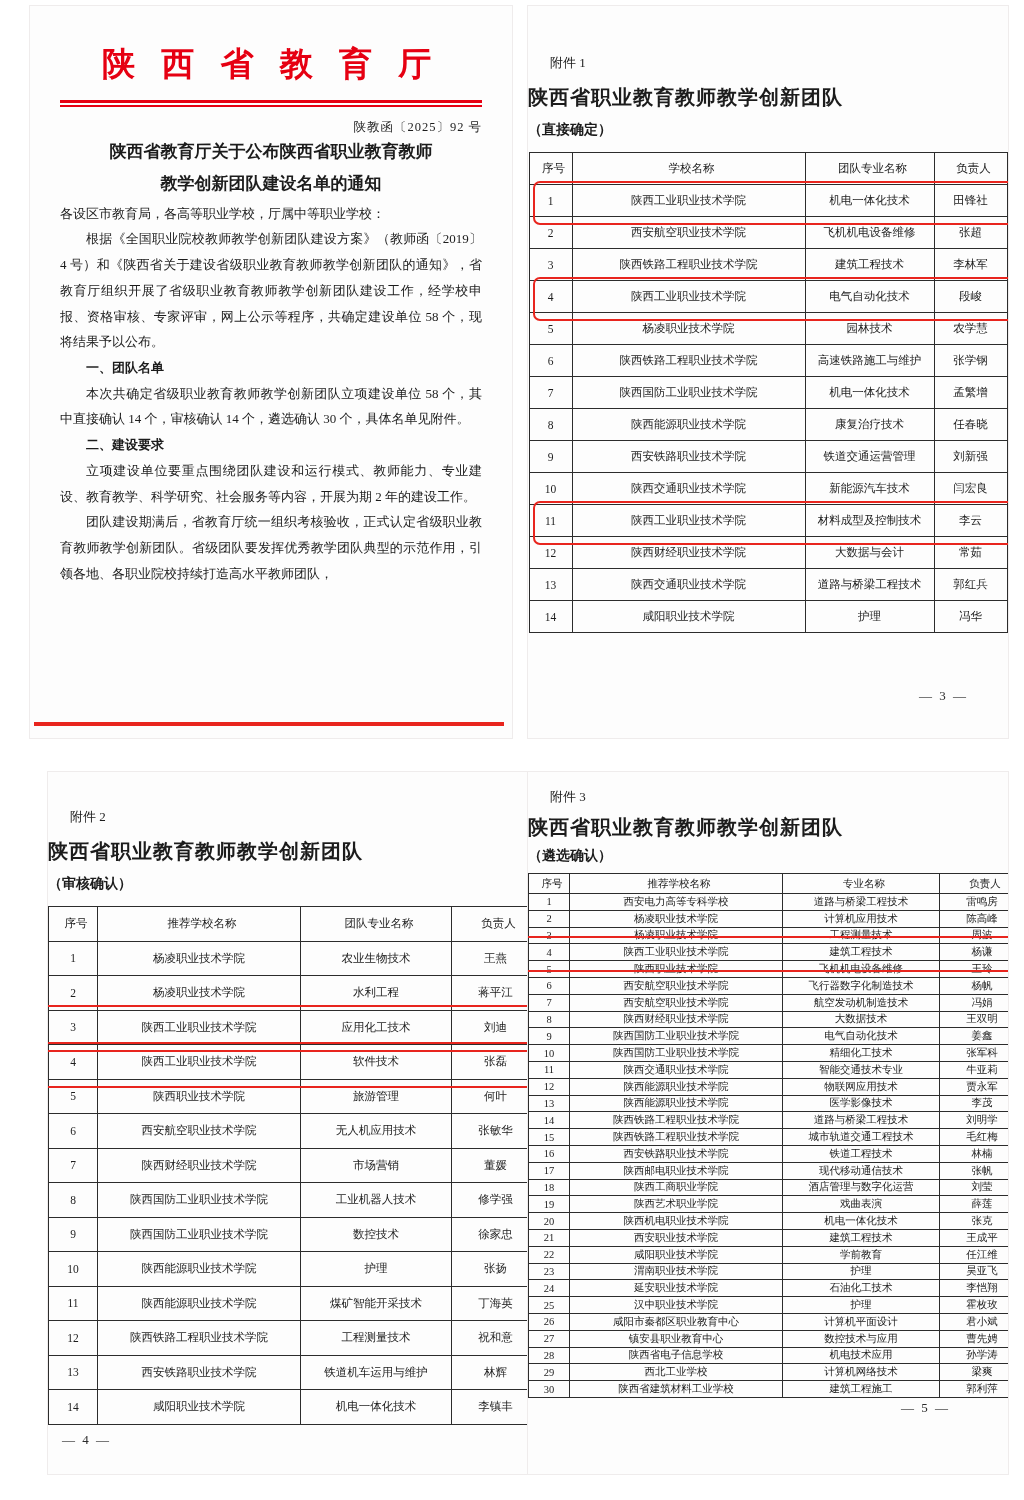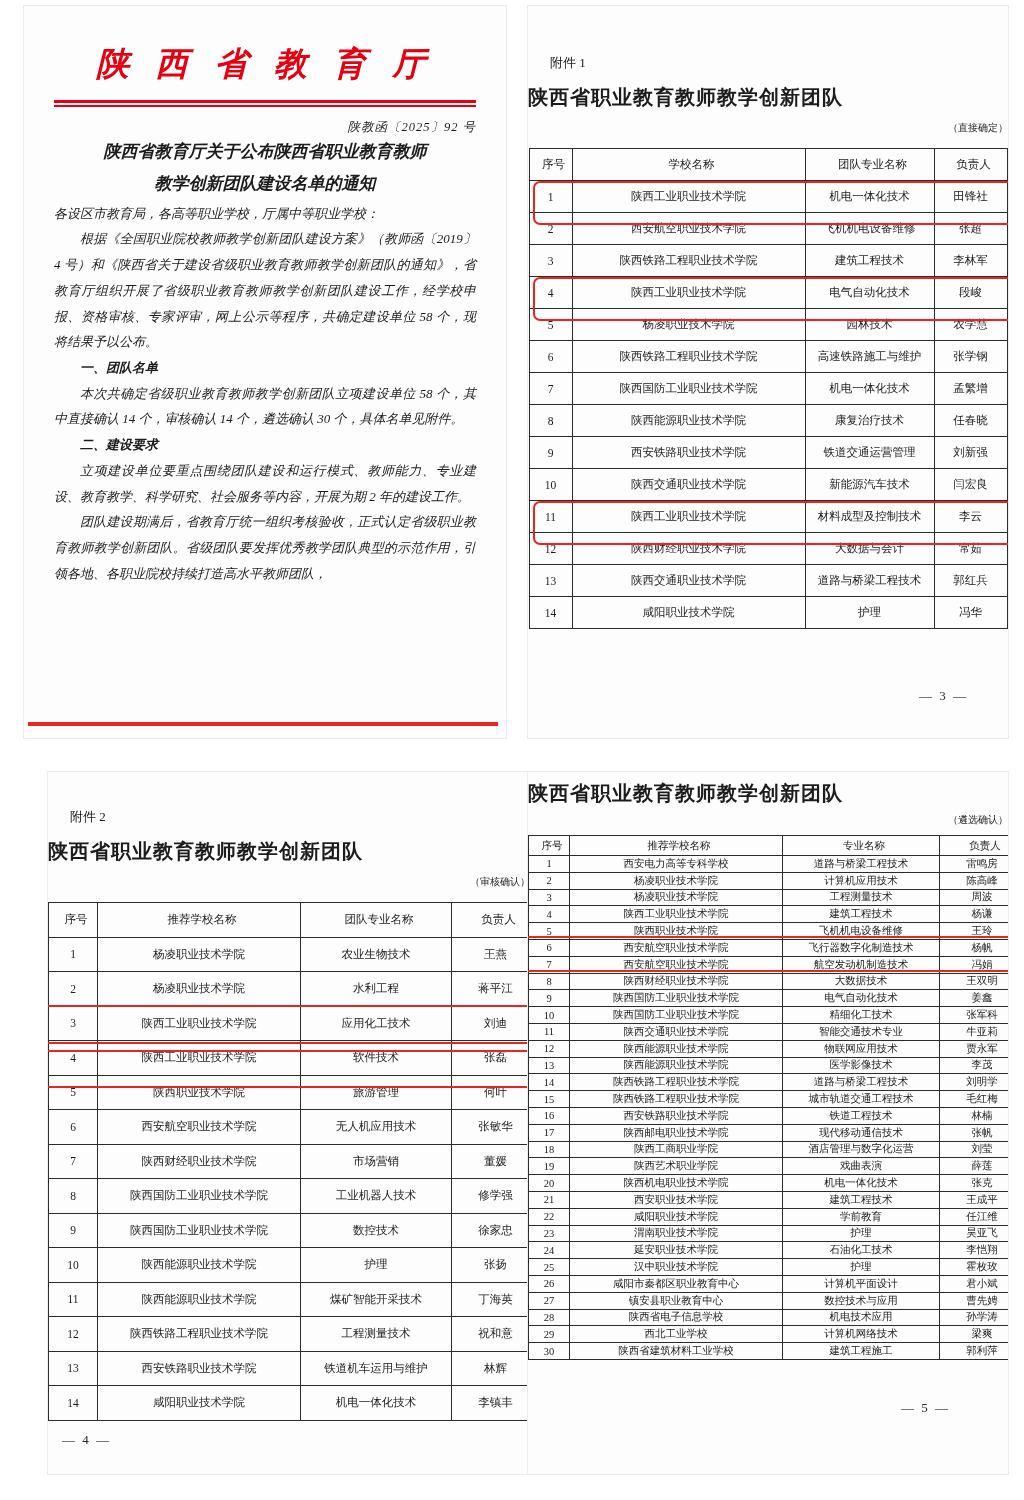--- a/index.html
+++ b/index.html
@@ -12,21 +12,21 @@
     width:1024px;height:1500px;position:relative;
     background:#ffffff;color:var(--ink);
     font-family:"Liberation Serif","DejaVu Serif",serif;
   }
   .page{
     position:absolute;background:#fdfdfd;
     box-shadow:0 0 0 1px #efecec;
     box-sizing:border-box;overflow:hidden;
   }
   
-  #page-notice{left:24px;top:6px;width:482px;height:732px;padding:0 30px;font-style:italic;}
+  #page-notice{left:30px;top:6px;width:482px;height:732px;padding:0 30px;}
   .agency{
     margin-top:36px;text-align:center;font-weight:bold;
     font-size:33px;color:var(--red);letter-spacing:9px;white-space:nowrap;
   }
   .red-rule{
     margin-top:13px;height:2px;
     border-top:3px solid var(--red);border-bottom:2px solid var(--red);
   }
   .doc-number{margin-top:12px;text-align:right;font-size:12.5px;letter-spacing:1px;}
   .doc-title{
@@ -48,21 +48,21 @@
   #page-att3{left:528px;top:772px;width:480px;height:702px;}
   .att-label{font-size:13px;margin-left:22px;}
   #page-att1 .att-label{margin-top:48px;}
   #page-att2 .att-label{margin-top:36px;}
   #page-att3 .att-label{margin-top:16px;}
   .att-title{
     text-align:left;font-weight:bold;font-size:20px;
     margin-top:12px;letter-spacing:1px;
   }
   #page-att3 .att-title{margin-top:8px;}
-  .att-subtitle{text-align:right;font-weight:normal;font-size:10px;margin-top:10px;}
+  .att-subtitle{text-align:left;font-weight:bold;font-size:14px;margin-top:10px;}
   #page-att3 .att-subtitle{margin-top:6px;}
   table{
     margin:13px auto 0;border-collapse:collapse;table-layout:fixed;
     border:1.5px solid #151515;
   }
   th,td{
     border:1px solid #2c2c2c;text-align:center;vertical-align:middle;
     padding:0 2px;overflow:hidden;white-space:nowrap;
   }
   th{font-weight:normal;padding-left:8px;}
@@ -322,20 +322,21 @@
           <td>李镇丰</td>
         </tr>
       </tbody>
     </table>
   <div class="page-number">— 4 —</div>
 <div class="red-box" style="border-color: rgb(232, 37, 30); left: -23px; width: 516px; top: 233px; height: 42.5px;"></div>
     <div class="red-box" style="border-color: rgb(232, 37, 30); left: -23px; width: 516px; top: 269.5px; height: 42.5px;"></div>
   </div>
 
 <div class="page" id="page-att3">
+  <div class="att-label">附件 3</div>
   <div class="att-title">陕西省职业教育教师教学创新团队</div>
   <div class="att-subtitle">（遴选确认）</div>
   <table class="tbl-att3">
       <thead>
         <tr>
           <th>序号</th>
           <th>推荐学校名称</th>
           <th>专业名称</th>
           <th>负责人</th>
         </tr>

